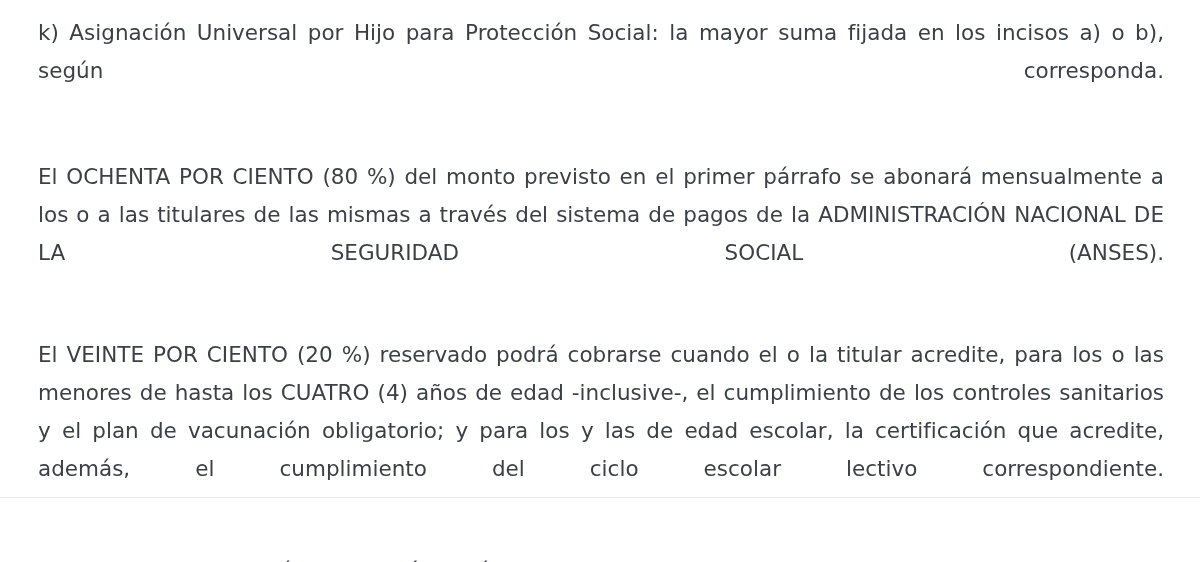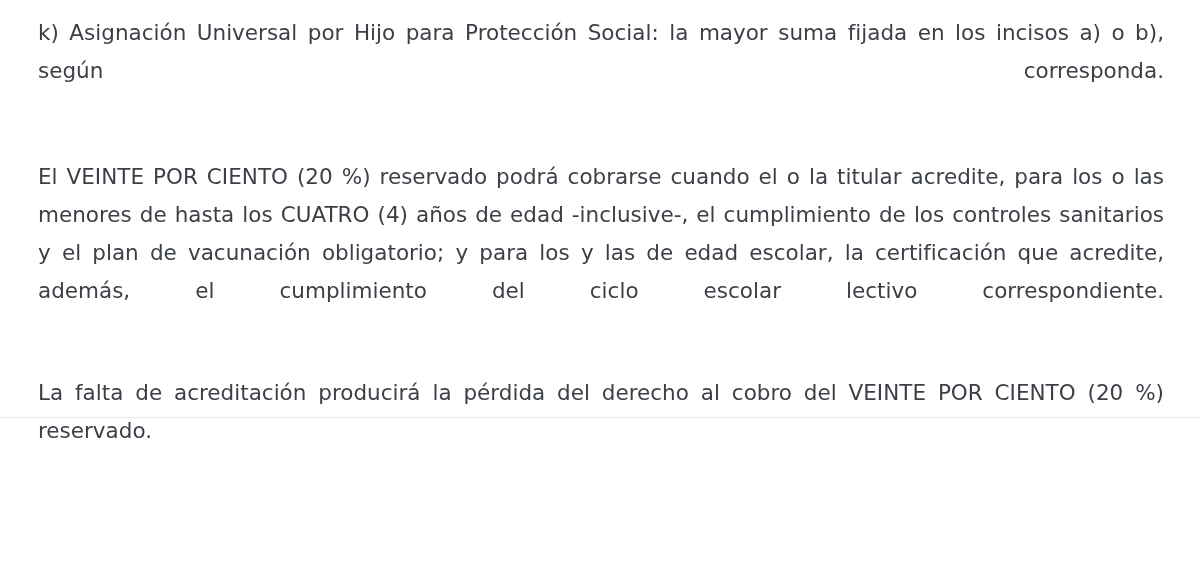--- a/index.html
+++ b/index.html
@@ -9,21 +9,21 @@
   body {
     width: 1200px;
     height: 562px;
     background: #ffffff;
     font-family: "DejaVu Sans", "Liberation Sans", sans-serif;
     overflow: hidden;
   }
   .page {
     position: relative;
     width: 1200px;
-    height: 418px;
+    height: 498px;
     background: #ffffff;
     box-sizing: border-box;
     padding: 14px 36px 0 38px;
   }
   .doc-body {
     color: #3b3f46;
     font-size: 21.5px;
     line-height: 38px;
     text-align: justify;
     text-justify: inter-word;
@@ -55,17 +55,18 @@
     height: 1px;
     background: #e8e8e8;
   }
 </style>
 </head>
 <body>
 
 <div class="page">
   <div class="doc-body">
     <p class="para p-first">k) Asignación Universal por Hijo para Protección Social: la mayor suma fijada en los incisos a) o b), según corresponda.</p>
+    <p class="para">El OCHENTA POR CIENTO (80 %) del monto previsto en el primer párrafo se abonará mensualmente a los o a las titulares de las mismas a través del sistema de pagos de la ADMINISTRACIÓN NACIONAL DE LA SEGURIDAD SOCIAL (ANSES).</p>
     <p class="para">El VEINTE POR CIENTO (20 %) reservado podrá cobrarse cuando el o la titular acredite, para los o las menores de hasta los CUATRO (4) años de edad -inclusive-, el cumplimiento de los controles sanitarios y el plan de vacunación obligatorio; y para los y las de edad escolar, la certificación que acredite, además, el cumplimiento del ciclo escolar lectivo correspondiente.</p>
     <p class="para p-justify-wide">La falta de acreditación producirá la pérdida del derecho al cobro del VEINTE POR CIENTO (20 %) reservado.</p>
   </div>
   <div class="bottom-rule"></div>
 </div>
 
 </body></html>

